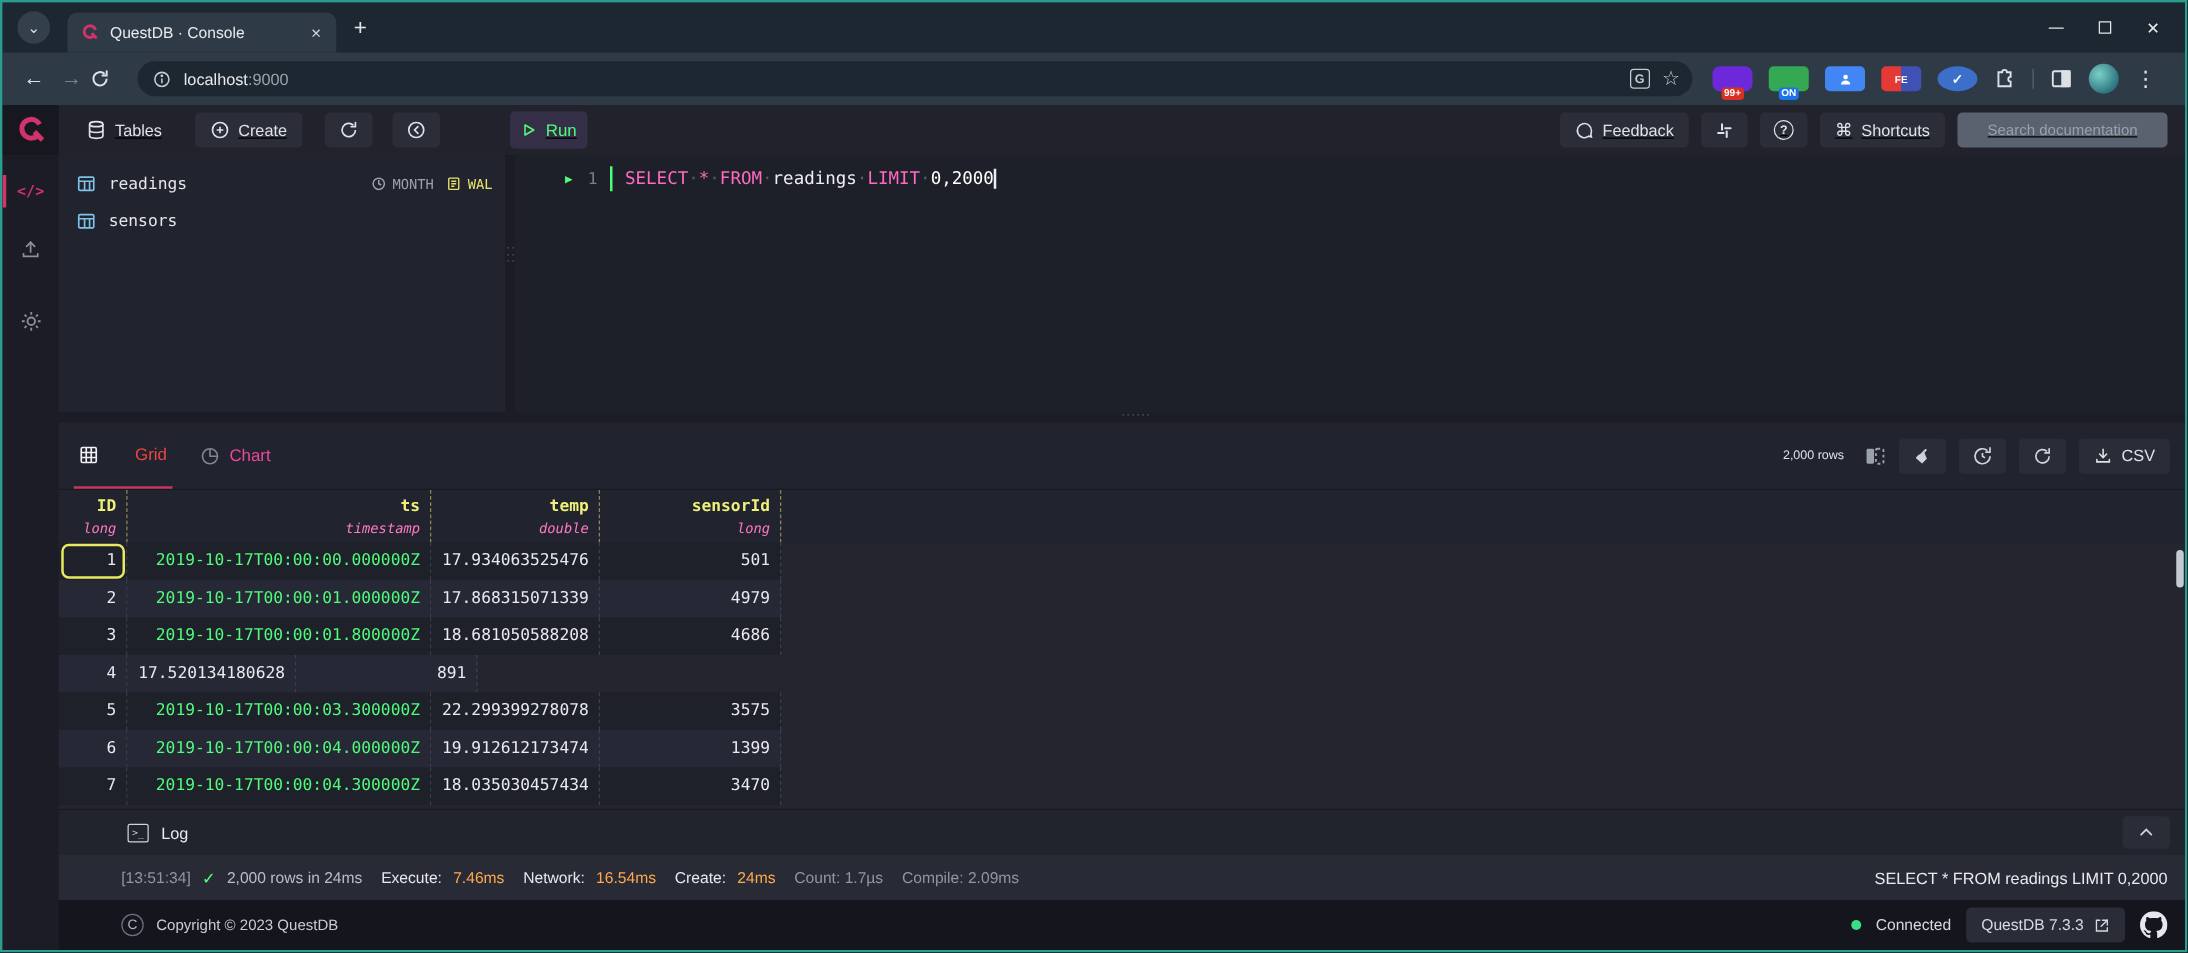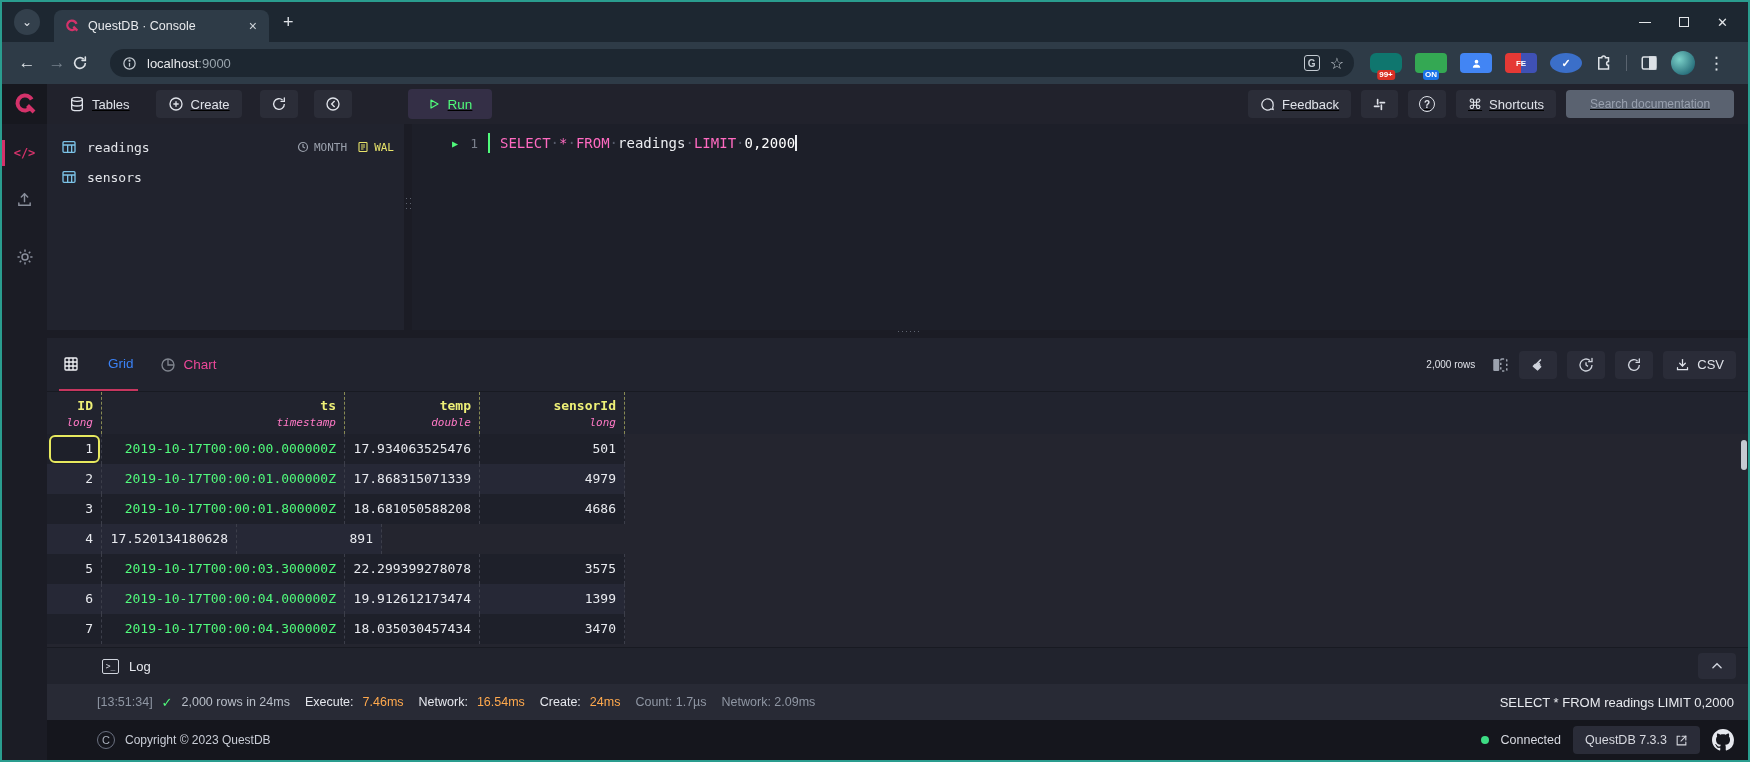--- a/index.html
+++ b/index.html
@@ -46,21 +46,21 @@
   .railbtn.active { color:#d4326a; }
   .railbtn.active::before { content:""; position:absolute; left:0; top:4px; bottom:4px; width:3px; background:#d4326a; }
   .code-glyph { font-family:"DejaVu Sans Mono", monospace; font-size:12px; font-weight:bold; }
   .appmain { flex:1; display:flex; flex-direction:column; min-width:0; }
   .topbar { height:40px; background:#21222c; display:flex; align-items:center; padding:0 14px 0 10px; flex:0 0 auto;text-decoration:underline; }
   .btn { height:28px; display:flex; align-items:center; gap:7px; color:#dfe2e9; font-size:13px;
     background:#2b2d38; border-radius:4px; padding:0 12px; }
   .btn.flat { background:transparent; }
   .btn.iconbtn { padding:0 11px; }
   .runbtn { height:30px; display:flex; align-items:center; gap:8px; background:#342f46; color:#50fa7b;
-    border-radius:4px; padding:0 20px; font-size:13.5px; margin-left:56px; }
+    border-radius:4px; padding:0 9px; font-size:13.5px; margin-left:56px; }
   .top-right { margin-left:auto; display:flex; align-items:center; gap:10px; }
   .searchdoc { width:168px; height:28px; background:#5a6270; border:none; border-radius:4px;
     color:#cfd4dd; font-size:12px; padding:0 24px; font-family:"Liberation Sans", sans-serif; }
   .searchdoc::placeholder { color:#98a0ae; }
   
   .workspace { height:206px; display:flex; flex:0 0 auto; min-width:0; }
   .tables-panel { width:357px; background:#21232e; flex:0 0 auto; padding-top:8px; }
   .tbl-row { height:30px; display:flex; align-items:center; padding:0 10px 0 14px; gap:10px;
     font-family:"DejaVu Sans Mono", monospace; font-size:13px; color:#e3e5ea; }
   .tbl-row .spacer { flex:1; }
@@ -73,21 +73,21 @@
   .gut-play { width:46px; text-align:right; color:#50fa7b; font-size:10px; }
   .gut-num { width:30px; text-align:right; color:#7a7f8c; padding-right:10px; font-size:13px; }
   .gut-bar { width:2px; height:20px; background:#50fa7b; margin-right:10px; }
   .tok-kw { color:#ff6ac1; } .tok-id { color:#eceef2; } .tok-num { color:#ffffff; } .tok-ws { color:#565b6b; }
   .caret { display:inline-block; width:2px; height:16px; background:#eceef2; vertical-align:-2px; }
   .hsplit { height:8px; background:#1b1c25; position:relative; flex:0 0 auto; }
   .hsplit .dots { position:absolute; left:850px; top:-4px; color:#6a6f7c; font-size:9px; letter-spacing:1px; }
   
   .rtabs { height:54px; background:#21232e; display:flex; align-items:center; padding:0 12px; flex:0 0 auto; border-bottom:1px solid #181a22; }
   .rtab { display:flex; align-items:center; gap:8px; font-size:13.5px; height:100%; padding:0 4px; margin-right:18px; }
-  .rtab.active { color:#3b82f6; border-bottom:2px solid #c7365f;gap:29px; }
+  .rtab.active { color:#ef4444; border-bottom:2px solid #c7365f;gap:29px; }
   .rtab.inactive { color:#ec4899; }
   .rtools { margin-left:auto; display:flex; align-items:center; gap:10px; }
   .rowcount { color:#dfe1e8; font-size:10px; margin-right:6px; }
   .toolico { color:#9ba1ad; display:flex; align-items:center; }
   .toolbtn { width:38px; height:28px; background:#2a2c38; border-radius:4px; display:flex; align-items:center; justify-content:center; color:#cfd3dc; }
   .csvbtn { height:28px; background:#2a2c38; border-radius:4px; display:flex; align-items:center; gap:7px;
     color:#dfe2e9; font-size:13px; padding:0 12px; }
   .grid { flex:1; min-height:0; background:#24252f; position:relative; overflow:hidden;
     font-family:"DejaVu Sans Mono", monospace; }
   .thead { height:42px; display:flex; background:#21232e; }
@@ -172,21 +172,21 @@
             <circle cx="12" cy="7.5" r="0.8" fill="#c3cad1"></circle>
           </svg>
       </span>
       <span class="host">localhost</span>
         <span class="port">:9000</span>
       <span class="url-spacer"></span>
       <span class="pill-ico" style="border:1.5px solid #c3cad1;border-radius:3px;width:16px;height:16px;justify-content:center;font-size:10px;font-weight:bold;">G</span>
       <span class="pill-ico" style="font-size:16px;">☆</span>
     </div>
     <div class="exts">
-      <span class="extico" style="background:#0f766e;border-radius:6px;">
+      <span class="extico" style="background:#6d28d9;border-radius:6px;">
         <span class="badge">99+</span>
       </span>
       <span class="extico" style="background:#34a853;">
         <span class="badge blue">ON</span>
       </span>
       <span class="extico" style="background:#4285f4;">
         <svg class="ic" width="11" height="11" viewBox="0 0 24 24" fill="#fff">
             <circle cx="12" cy="8" r="4"></circle>
             <path d="M4 21c0-5 4-7 8-7s8 2 8 7z"></path>
           </svg>
@@ -530,21 +530,21 @@
         <span class="st-time">[13:51:34]</span>
         <span class="st-check">✓</span>
         <span class="st-sum">2,000 rows in 24ms</span>
         <span class="st-label">Execute:</span>
         <span class="st-val">7.46ms</span>
         <span class="st-label">Network:</span>
         <span class="st-val">16.54ms</span>
         <span class="st-label">Create:</span>
         <span class="st-val">24ms</span>
         <span class="st-dim">Count: 1.7µs</span>
-        <span class="st-dim">Network: 2.09ms</span>
+        <span class="st-dim">Compile: 2.09ms</span>
         <span class="st-query">SELECT * FROM readings LIMIT 0,2000</span>
       </div>
 
       <div class="footer">
         <span class="c-ico">C</span>
         <span class="copytext">Copyright © 2023 QuestDB</span>
         <div class="foot-right">
           <span class="conn-dot"></span>
           <span class="conn-label">Connected</span>
           <div class="verbtn">

